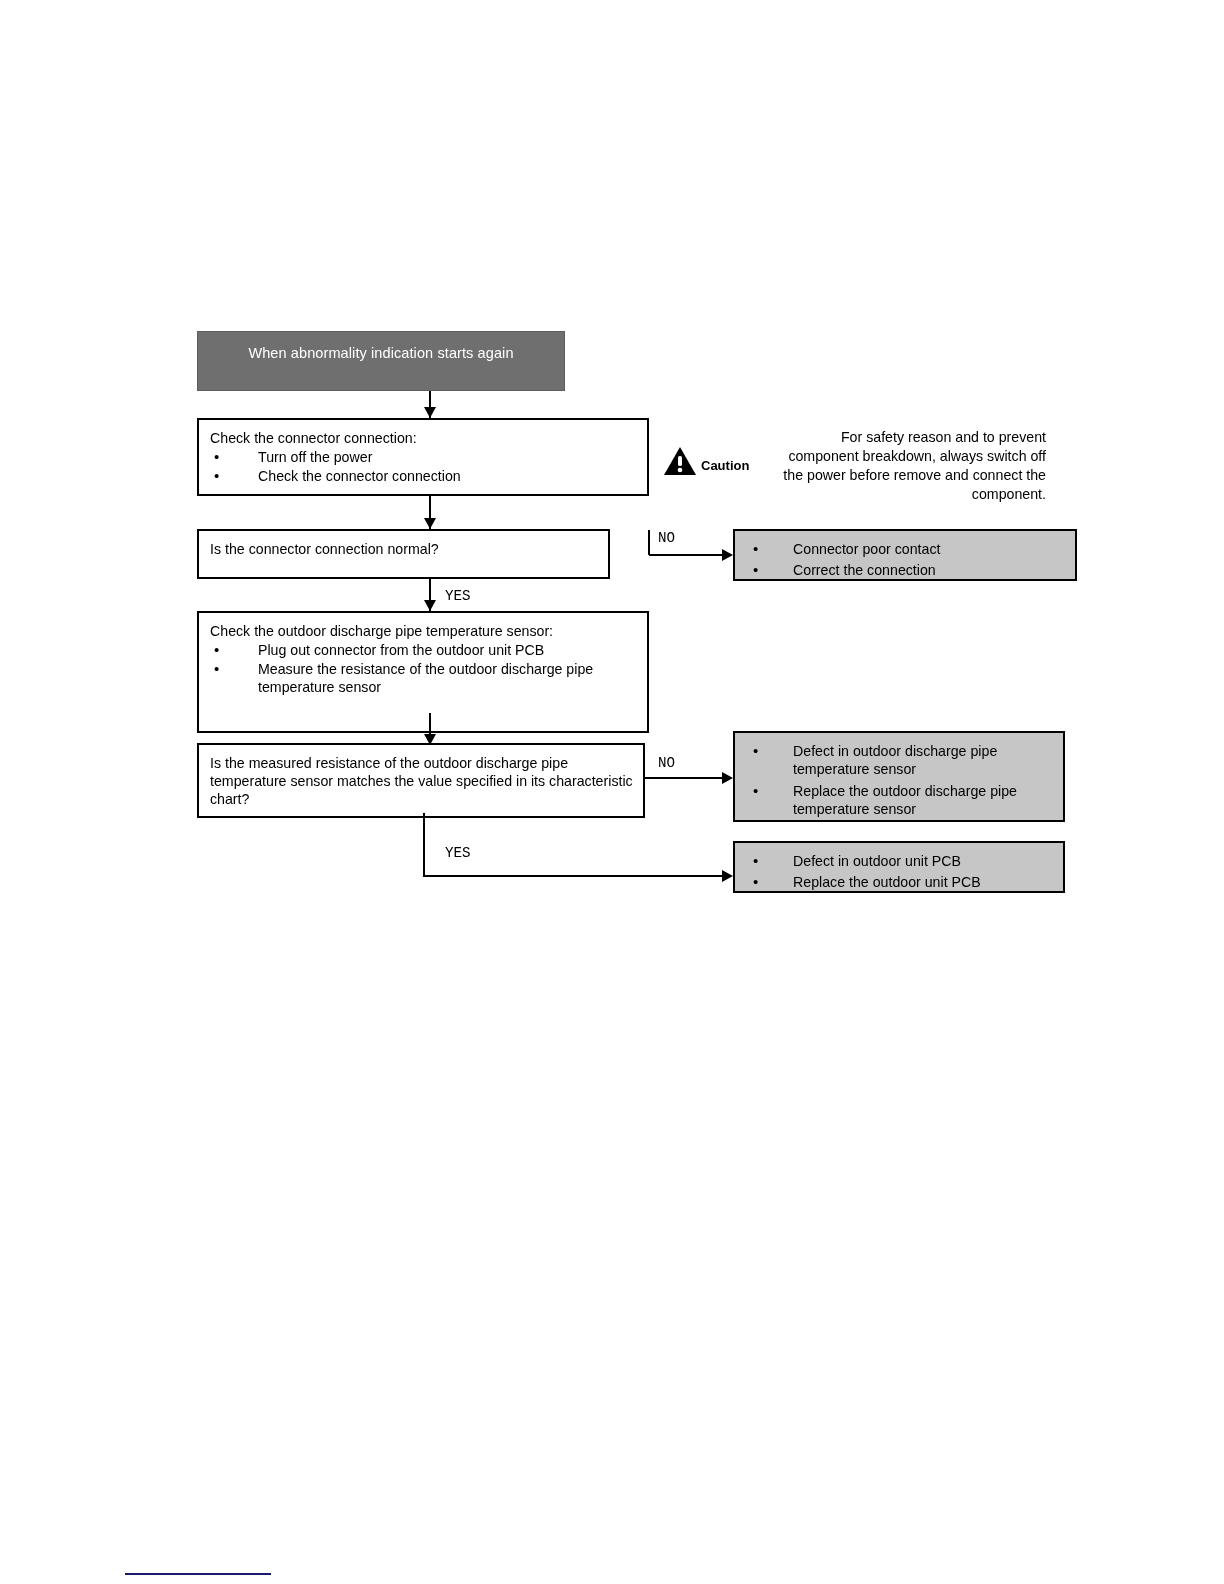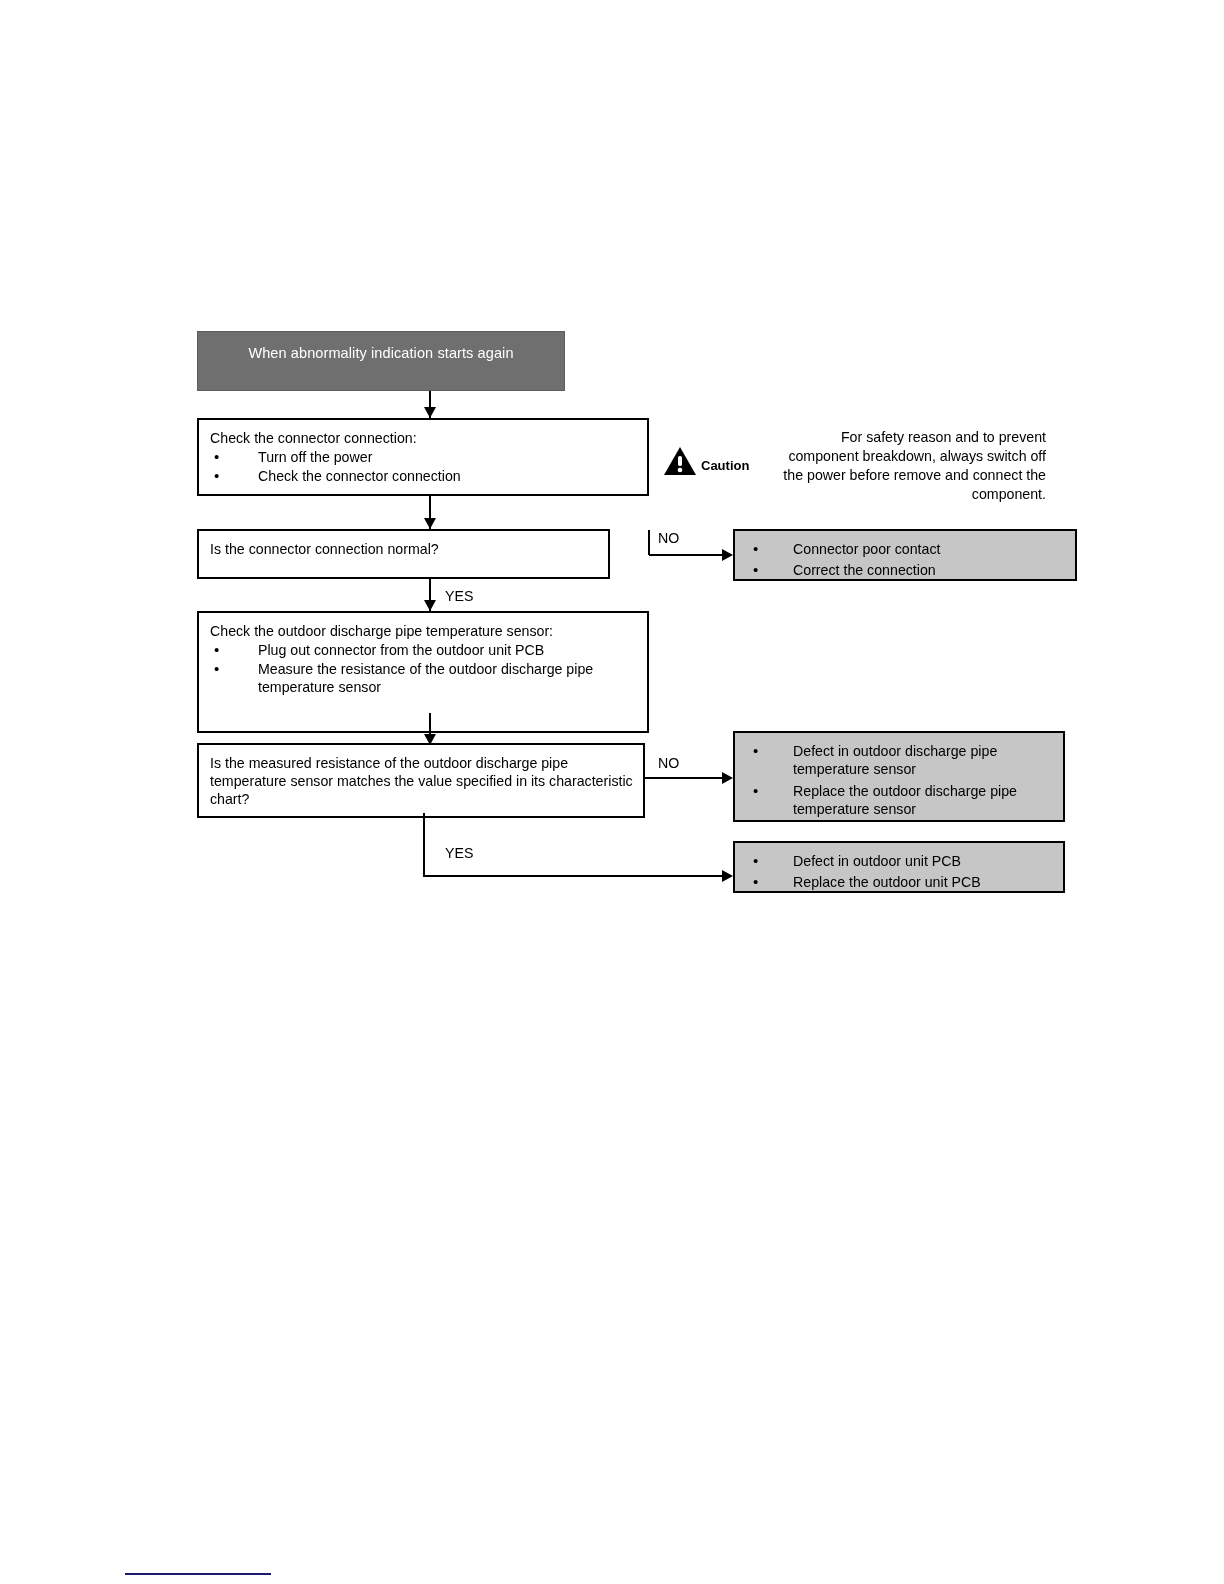--- a/index.html
+++ b/index.html
@@ -94,20 +94,21 @@
     border-top: 6px solid transparent;
     border-bottom: 6px solid transparent;
     border-left: 11px solid #000000;
   }
 
   .edge-label {
     position: absolute;
     font-size: 14.2px;
     color: #000000;
     white-space: nowrap;
+    font-family: Liberation Mono, monospace;
   }
 
   
   .caution-wrap {
     position: absolute;
     display: flex;
   }
   .caution-tri {
     position: relative;
     width: 34px;

